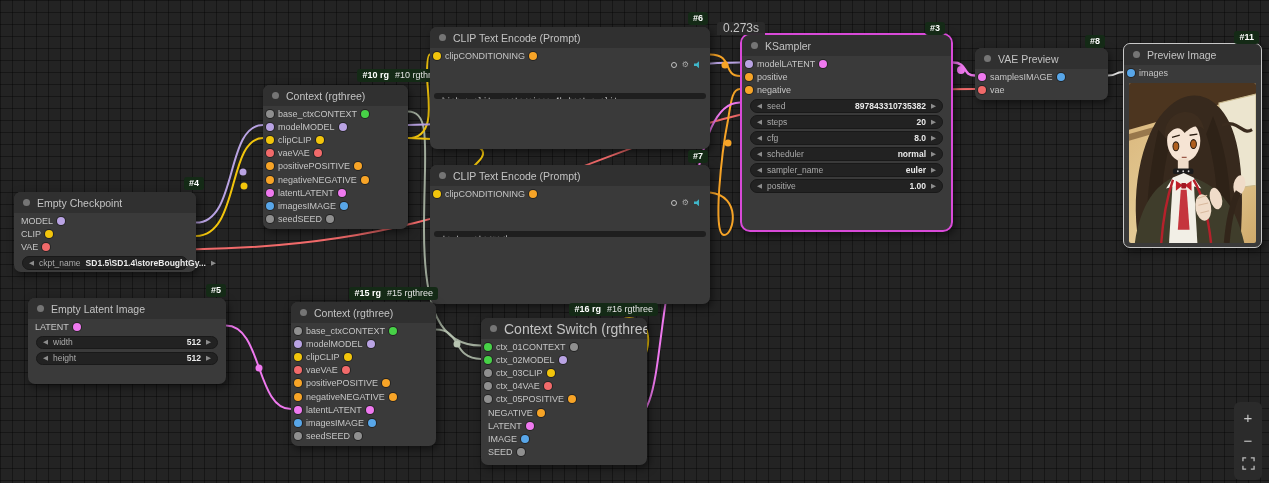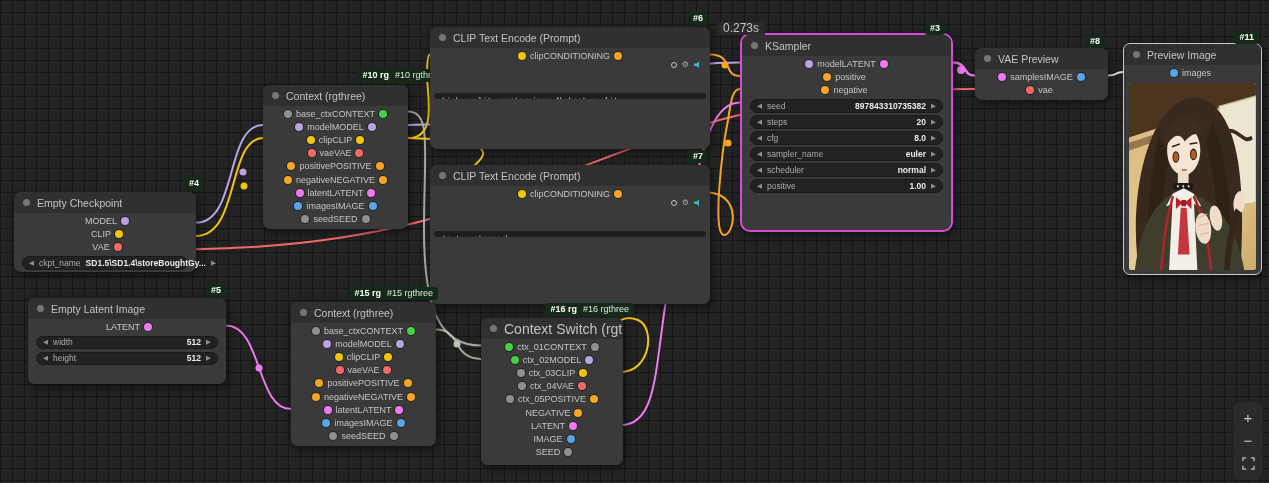--- a/index.html
+++ b/index.html
@@ -6,21 +6,21 @@
 html,body{width:1269px;height:483px;overflow:hidden;background:#232323;font-family:"Liberation Sans",sans-serif}
 #canvas{position:relative;width:1269px;height:483px;
  background-color:#232323;
  background-image:linear-gradient(rgba(0,0,0,.38) 1px,transparent 1px),linear-gradient(90deg,rgba(0,0,0,.38) 1px,transparent 1px);
  background-size:12px 12px}
 #wires{position:absolute;left:0;top:0;z-index:1;pointer-events:none}
 .node{position:absolute;z-index:2;background:#3a3a3a;border-radius:7px;box-shadow:2px 3px 9px rgba(0,0,0,.55);color:#c9c9c9}
 .ntitle{height:21px;display:flex;align-items:center;gap:7px;padding:0 9px;background:#303030;border-radius:7px 7px 0 0;font-size:10.5px;color:#c3c3c3;white-space:nowrap;overflow:hidden}
 .tdot{width:7px;height:7px;border-radius:50%;background:#757575;flex:none}
 .body{position:relative;padding-top:1px}
-.row{height:13.2px;display:flex;align-items:center;justify-content:center;padding:0 7px;font-size:9px;white-space:nowrap}
+.row{height:13.2px;display:flex;align-items:center;justify-content:flex-start;padding:0 7px;font-size:9px;white-space:nowrap}
 .in,.out{display:flex;align-items:center;gap:4px;color:#c5c5c5}
 .in{margin-left:-4px}.out{margin-right:-4px}
 .dot{width:8px;height:8px;border-radius:50%;flex:none;box-shadow:0 0 0 1px rgba(0,0,0,.4)}
 .d-gray{background:#8f8f8f}.d-purple{background:#b9a3e3}.d-yellow{background:#f2c50c}.d-red{background:#f16a6a}
 .d-orange{background:#f7a427}.d-pink{background:#ef79ef}.d-blue{background:#58a6e8}.d-green{background:#47d147}
 .widget{height:13.5px;background:#222;border:1px solid #191919;border-radius:8px;display:flex;align-items:center;gap:5px;margin:2.5px 8px;padding:0 6px;font-size:8.5px;color:#aaa;white-space:nowrap}
 .wval{margin-left:auto;color:#e9e9e9;font-weight:bold}
 .warr{color:#8d8d8d;font-size:6.5px;flex:none}
 .warr.l::before{content:"\25C0"}.warr.r::before{content:"\25B6"}
 .badge{position:absolute;background:#142a16;color:#fff;font-size:9px;font-weight:bold;border-radius:3px;padding:1px 5px;line-height:11px;white-space:nowrap;z-index:3}
@@ -330,32 +330,32 @@
           <span class="warr r"></span>
         </div>
     <div class="widget">
           <span class="warr l"></span>
           <span>cfg</span>
           <span class="wval">8.0</span>
           <span class="warr r"></span>
         </div>
     <div class="widget">
           <span class="warr l"></span>
+          <span>scheduler</span>
+          <span class="wval">normal</span>
+          <span class="warr r"></span>
+        </div>
+    <div class="widget">
+          <span class="warr l"></span>
           <span>sampler_name</span>
           <span class="wval">euler</span>
           <span class="warr r"></span>
         </div>
     <div class="widget">
           <span class="warr l"></span>
-          <span>scheduler</span>
-          <span class="wval">normal</span>
-          <span class="warr r"></span>
-        </div>
-    <div class="widget">
-          <span class="warr l"></span>
           <span>positive</span>
           <span class="wval">1.00</span>
           <span class="warr r"></span>
         </div>
   </div>
 </div>
 
 <div class="node" style="left:975px;top:48px;width:133px;height:52px">
   <div class="badge" style="top:-13px;right:3px">#8</div>
   <div class="ntitle">
@@ -376,21 +376,21 @@
     <div class="row">
           <span class="in">
             <i class="dot d-red"></i>
             <span>vae</span>
           </span>
           <span></span>
         </div>
   </div>
 </div>
 
-<div class="node" style="left:1123px;top:43px;width:139px;height:232px;border:1px solid #c9c9c9">
+<div class="node" style="left:1123px;top:43px;width:139px;height:205px;border:1px solid #c9c9c9">
   <div class="badge" style="top:-13px;right:2px">#11</div>
   <div class="ntitle">
         <span class="tdot"></span>
         <span>Preview Image</span>
       </div>
   <div class="body">
     <div class="row">
           <span class="in">
             <i class="dot d-blue"></i>
             <span>images</span>
@@ -538,21 +538,21 @@
             <span>seed</span>
           </span>
           <span class="out">
             <span>SEED</span>
             <i class="dot d-gray"></i>
           </span>
         </div>
   </div>
 </div>
 
-<div class="node" style="left:481px;top:318px;width:142px;height:147px">
+<div class="node" style="left:481px;top:318px;width:166px;height:147px">
   <div class="badge" style="top:-15px;right:-11px"><span>#16 rg</span><span class="rest">#16 rgthree</span></div>
   <div class="ntitle" style="font-size:14px">
         <span class="tdot"></span>
         <span>Context Switch (rgthree)</span>
       </div>
   <div class="body">
     <div class="row">
           <span class="in">
             <i class="dot d-green"></i>
             <span>ctx_01</span>

